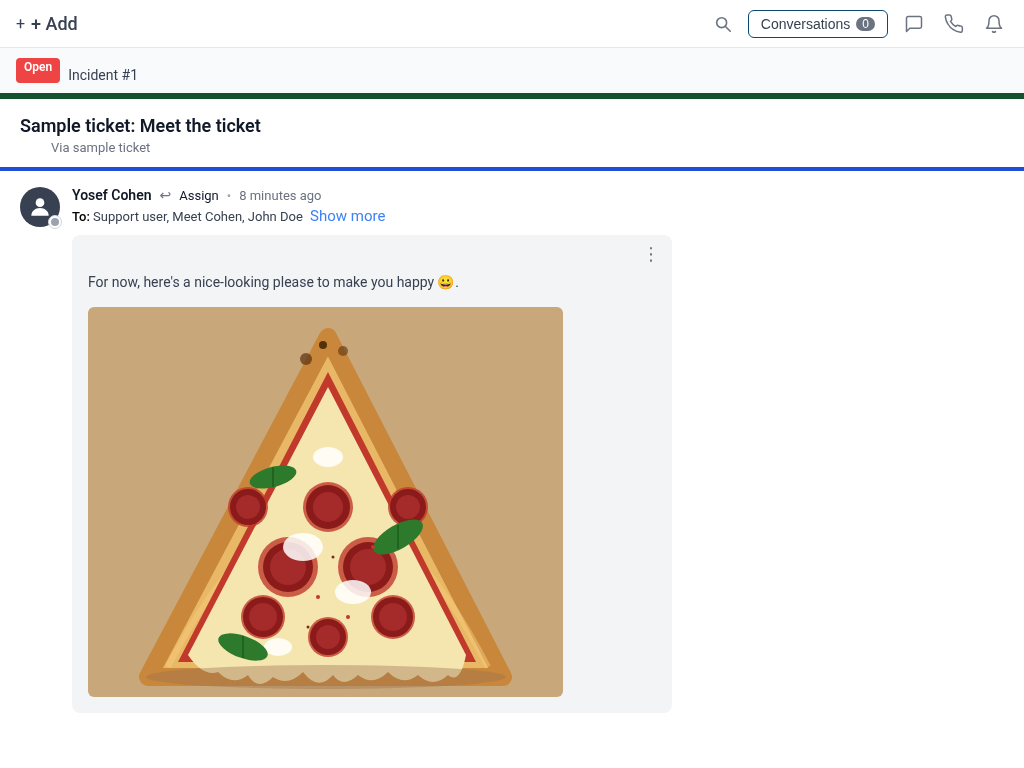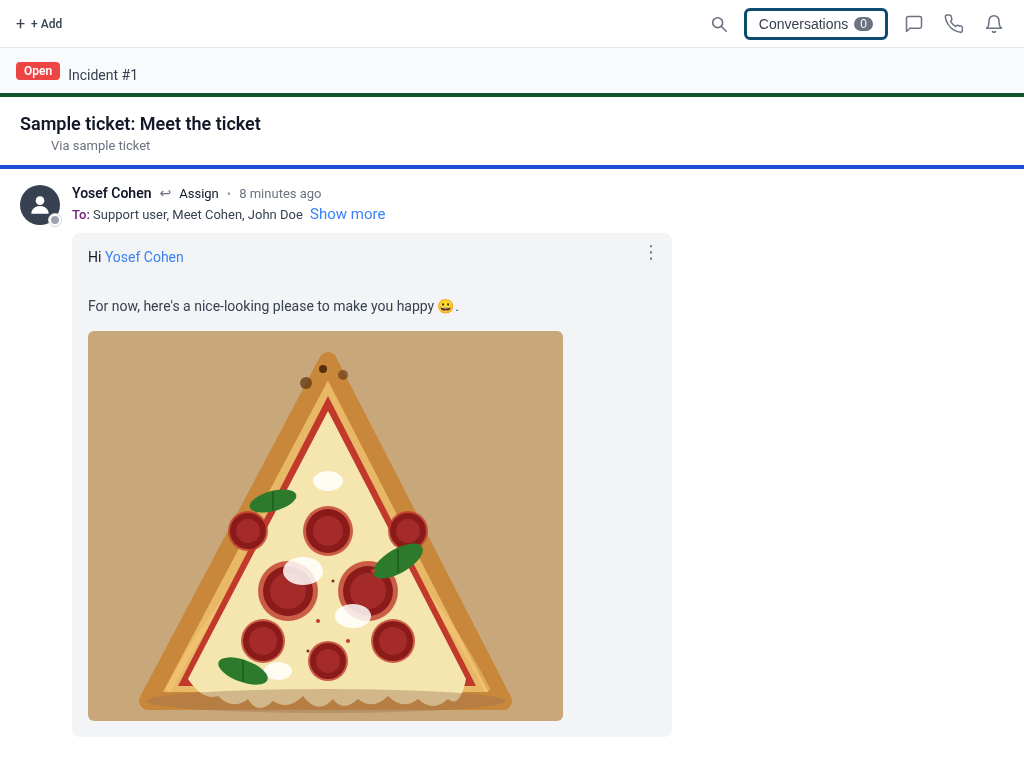--- a/index.html
+++ b/index.html
@@ -26,43 +26,42 @@
       color: #6b7280;
       font-size: 18px;
       display: flex;
       align-items: center;
     }
     .conversations-btn {
       display: flex;
       align-items: center;
       gap: 6px;
       background: #fff;
-      border: 3px solid #0c4a6e;
+      border: 1px solid #0c4a6e;
       border-radius: 6px;
       padding: 5px 12px;
       cursor: pointer;
       font-size: 14px;
       color: #374151;
     }
     .conversations-btn .badge {
       background: #6b7280;
       color: #fff;
       border-radius: 10px;
       padding: 0 6px;
       font-size: 12px;
       font-weight: 500;
     }
 
     
     .breadcrumb-bar {
       display: flex;
-      align-items: center;
       padding: 10px 16px;
       gap: 8px;
-      border-bottom: 4px solid #14532d;
+      border-bottom: 6px solid #14532d;
       background: #f9fafb;
     }
     .status-badge {
       background: #ef4444;
       color: #fff;
       font-size: 12px;
       font-weight: 600;
       padding: 2px 8px;
       border-radius: 4px;
     }
@@ -161,21 +160,21 @@
     }
     .timestamp {
       font-size: 13px;
       color: #6b7280;
     }
     .message-recipients {
       font-size: 13px;
       color: #374151;
     }
     .recipients-label {
-      color: #701a75;
+      color: #000000;
       font-weight: 500;
     }
     .show-more-link {
       color: #3b82f6;
       cursor: pointer;
       font-size: 15px;
       margin-left: 4px;
       text-decoration: none;
     }
 
@@ -220,21 +219,21 @@
     }
 
     
     .pizza-canvas {
       width: 475px;
       height: 390px;
     }
 
     
     .nav-add-text {
-      font-size: 12px;
+      font-size: 18px;
       font-weight: 500;
       color: #374151;
     }
   </style>
 </head>
 <body>
 
 <nav class="top-nav">
   <div class="nav-left">
     <span class="plus-icon">+</span>
@@ -305,23 +304,20 @@
       <div class="message-recipients">
         <span class="recipients-label">To:</span>
         <span>Support user, Meet Cohen, John Doe</span>
         <a class="show-more-link">Show more</a>
       </div>
     </div>
   </div>
 
   <div class="message-bubble">
     <span class="bubble-menu">⋮</span>
-    <div class="message-greeting">
-      <span>Hi </span><span class="greeting-name">Yosef Cohen</span>
-    </div>
     <div class="message-text">
       <br>
       <span>For now, here's a nice-looking please to make you happy 😀.</span>
     </div>
 
     <div class="pizza-image">
       <svg class="pizza-canvas" viewBox="0 0 475 390" xmlns="http://www.w3.org/2000/svg">
 
         <rect width="475" height="390" fill="#c8a87a"></rect>
 

